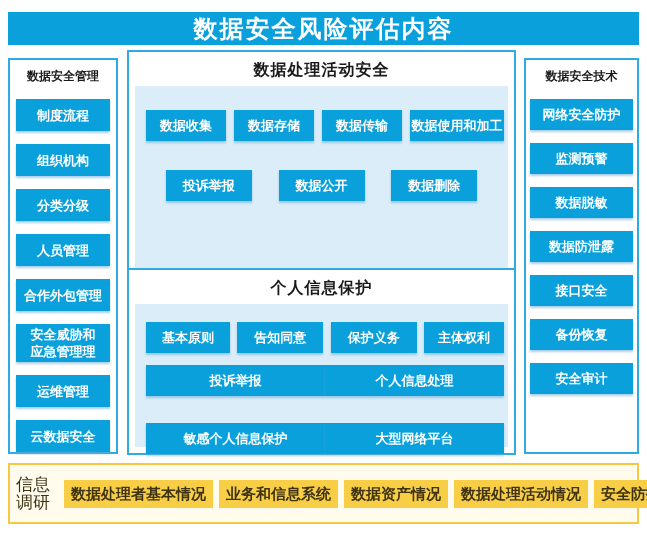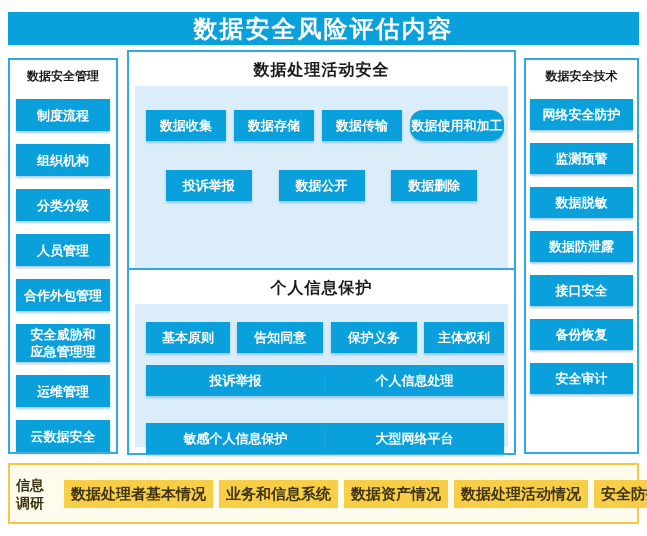--- a/index.html
+++ b/index.html
@@ -58,31 +58,31 @@
   }
   .row{position:absolute;left:4px;right:4px;display:flex;}
   .row .btn{height:31px;}
   .row-between{justify-content:space-between;padding-left:7px;}
   .row-evenly{justify-content:space-evenly;}
   .row-p1{top:24px;}
   .row-p2{top:84px;}
   .row-q1{top:18px;}
   .row-q2{top:61px;}
   .row-q3{top:119px;}
-  .w80{width:80px;}.w94{width:94px;border-radius:13px;}.w86{width:86px;}.w84{width:84px;}
+  .w80{width:80px;}.w94{width:94px;}.w86{width:86px;}.w84{width:84px;}
   .wide{width:184px;}
 
   .bottom{
     position:absolute;left:8px;top:463px;width:631px;height:61px;
     box-sizing:border-box;background:var(--yellow-panel-bg,#FFFCEE);
     border:2px solid var(--yellow-border,#F6C844);
     display:flex;align-items:center;gap:6px;padding-left:6px;
   }
   .bottom-label{
-    font-size:14px;font-weight:bold;color:var(--yellow-text,#3E3414);
+    font-size:17px;font-weight:normal;color:var(--yellow-text,#3E3414);
     line-height:18px;white-space:pre-line;flex:none;width:42px;
   }
   .ybox{
     background:var(--yellow-box,#F8CE46);color:var(--yellow-text,#3E3414);
     font-size:15px;font-weight:bold;height:28px;line-height:28px;
     padding:0 7px;white-space:nowrap;flex:none;
   }
 </style>
 </head>
 <body>

